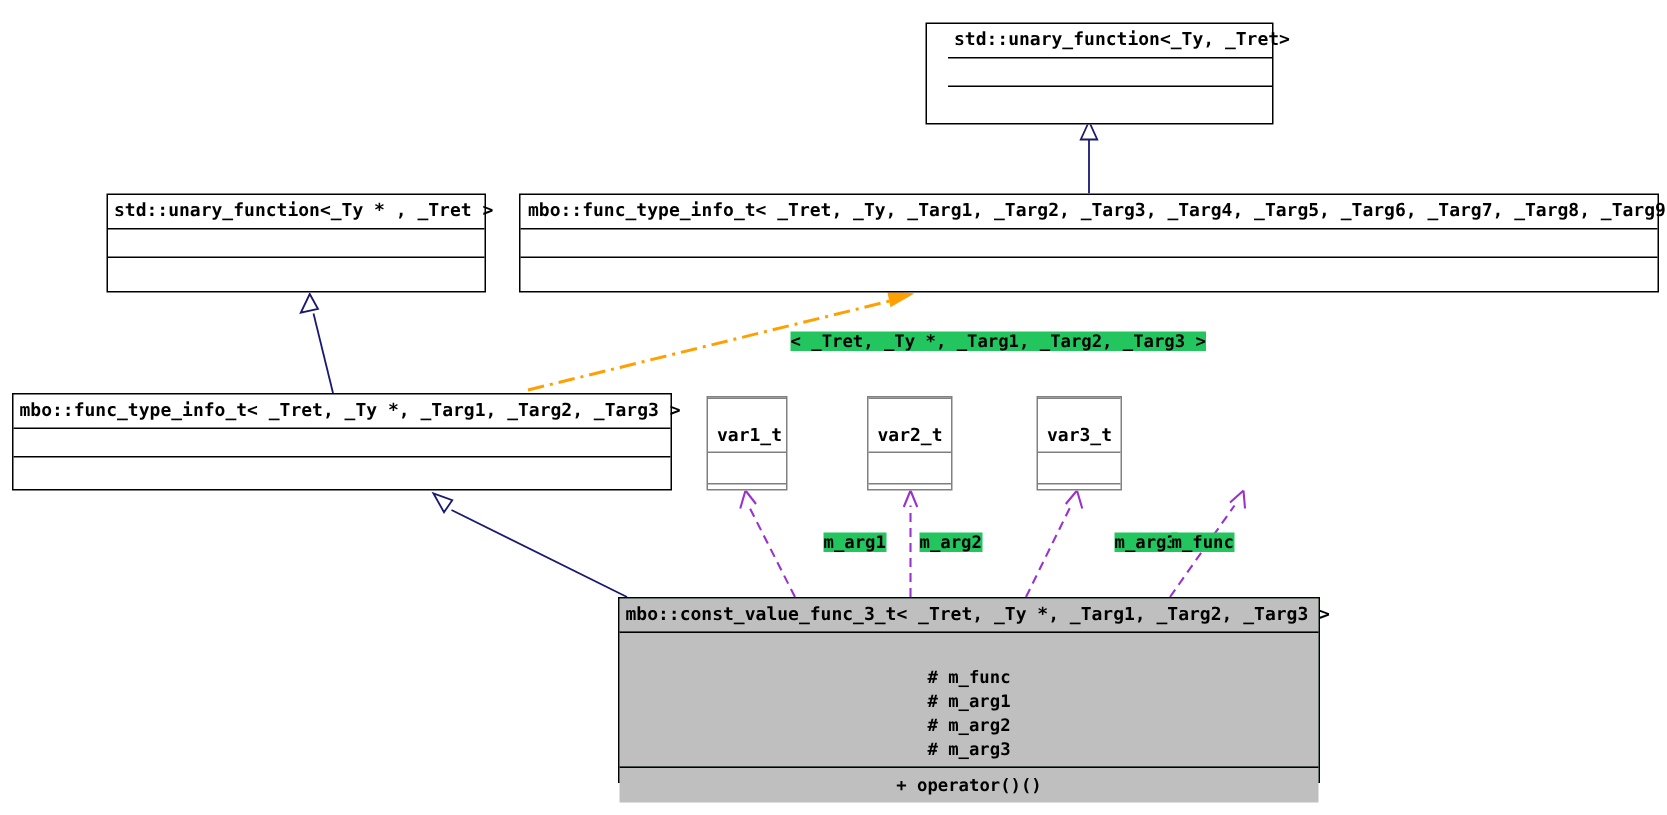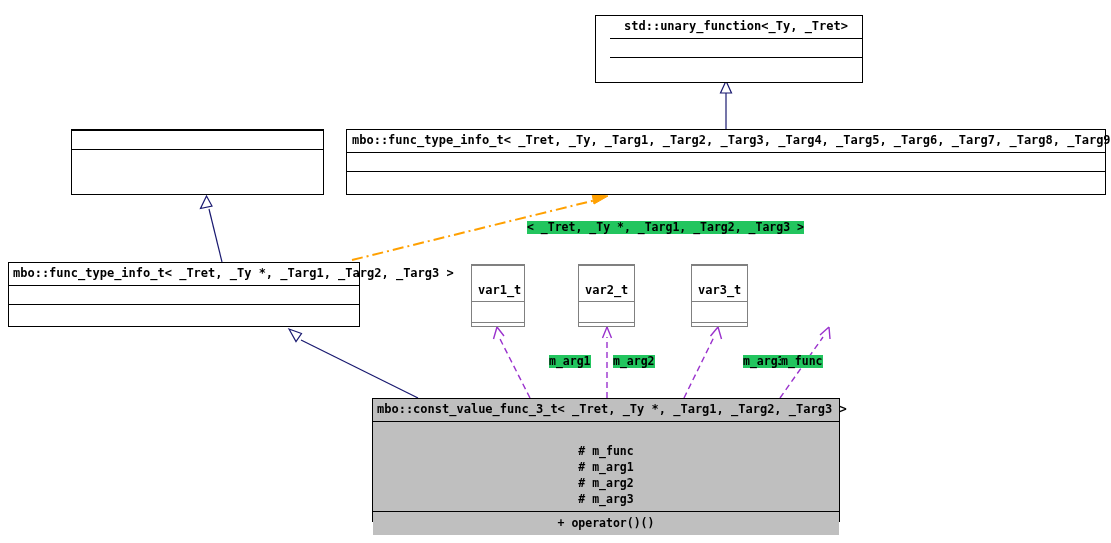--- a/index.html
+++ b/index.html
@@ -52,20 +52,21 @@
   .node .member {
     text-align: center;
     font-weight: bold;
     font-size: 11.5px;
     line-height: 16px;
     color: #000000;
     white-space: nowrap;
   }
   .node.filled {
     background: #14532d;
+    margin-left: 40px;
   }
   .node.filled .sec {
     background: #bfbfbf;
   }
   .node.thin {
     border: 1px solid #808080;
   }
   .node.thin .sec {
     border-top: 1px solid #808080;
   }
@@ -132,42 +133,45 @@
       <line x1="684" y1="398" x2="714" y2="337" stroke="#9a32cd" stroke-width="1.4" stroke-dasharray="6,4"></line>
       <path d="M 718,327 L 710.5,336 M 718,327 L 721.5,339" stroke="#9a32cd" stroke-width="1.4" fill="none"></path>
     </g>
 
     <g>
       <line x1="780" y1="398" x2="823" y2="337" stroke="#9a32cd" stroke-width="1.4" stroke-dasharray="6,4"></line>
       <path d="M 829,327 L 820,335 M 829,327 L 830,339" stroke="#9a32cd" stroke-width="1.4" fill="none"></path>
     </g>
   </svg>
 
-  <div class="node" style="left:595px; top:15px; width:268px; height:68px;padding-left:14px;">
+  <div class="node" style="left:617px; top:15px; width:232px; height:68px;padding-left:14px;">
     <div class="sec first">
       <div class="title">std::unary_function&lt;_Ty, _Tret&gt;</div>
     </div>
     <div class="sec empty-sec"></div>
     <div class="sec empty-sec"></div>
   </div>
 
   <div class="node" style="left:71px; top:129px; width:253px; height:66px;">
+    <div class="sec first">
+      <div class="title">std::unary_function&lt;_Ty * , _Tret &gt;</div>
+    </div>
     <div class="sec empty-sec"></div>
     <div class="sec empty-sec"></div>
   </div>
 
   <div class="node" style="left:346px; top:129px; width:760px; height:66px;">
     <div class="sec first">
       <div class="title" style="text-align:left; padding-left:5px;">mbo::func_type_info_t&lt; _Tret, _Ty, _Targ1, _Targ2, _Targ3, _Targ4, _Targ5, _Targ6, _Targ7, _Targ8, _Targ9 &gt;</div>
     </div>
     <div class="sec empty-sec"></div>
     <div class="sec empty-sec"></div>
   </div>
 
-  <div class="node" style="left:8px; top:262px; width:352px; height:65px;">
+  <div class="node" style="left:8px; top:262px; width:440px; height:65px;">
     <div class="sec first">
       <div class="title">mbo::func_type_info_t&lt; _Tret, _Ty *, _Targ1, _Targ2, _Targ3 &gt;</div>
     </div>
     <div class="sec empty-sec"></div>
     <div class="sec empty-sec"></div>
   </div>
 
   <div class="node thin" style="left:471px; top:264px; width:54px; height:63px;">
     <div class="sec first">
       <div class="title">var1_t</div>

